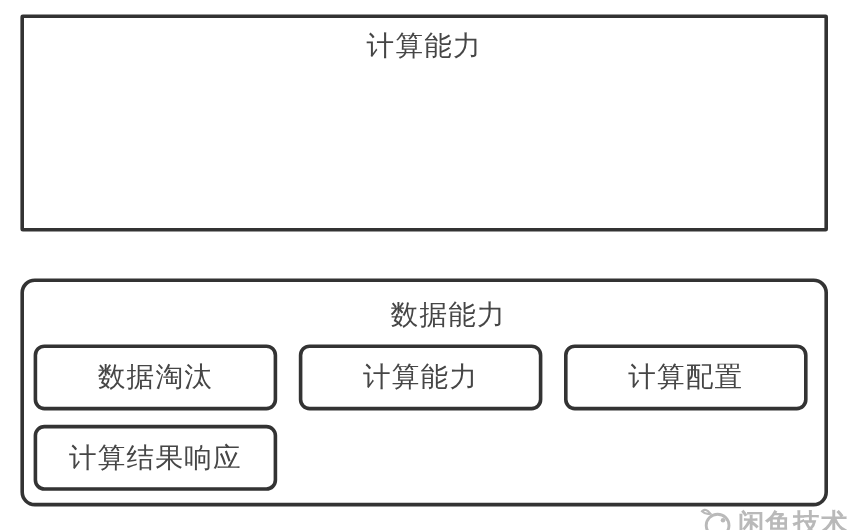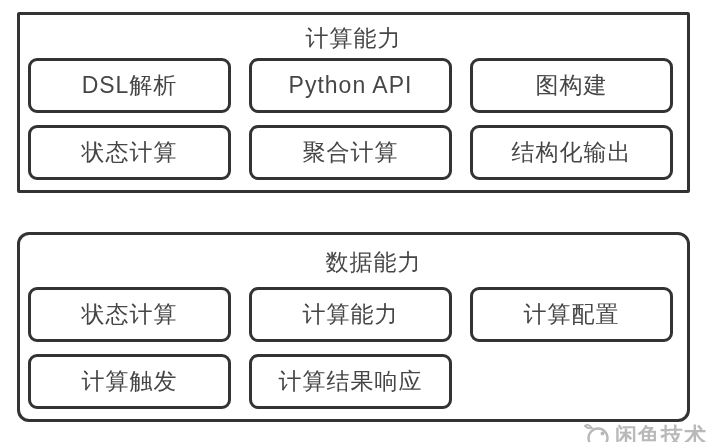--- a/index.html
+++ b/index.html
@@ -86,37 +86,28 @@
     letter-spacing: 1px;
     line-height: 1;
   }
   .watermark svg { display: block; }
 </style>
 </head>
 <body>
 
 <div class="section section-computing">
   <div class="section-title">计算能力</div>
-  <div class="grid">
-    <div class="cap-box">DSL解析</div>
-    <div class="cap-box">Python API</div>
-    <div class="cap-box">图构建</div>
-    <div class="cap-box">状态计算</div>
-    <div class="cap-box">聚合计算</div>
-    <div class="cap-box">结构化输出</div>
-  </div>
 </div>
 
 <div class="section section-data">
   <div class="section-title">数据能力</div>
   <div class="grid">
-    <div class="cap-box">状态计算</div>
+    <div class="cap-box">数据淘汰</div>
     <div class="cap-box">计算能力</div>
     <div class="cap-box">计算配置</div>
-    <div class="cap-box">计算触发</div>
     <div class="cap-box">计算结果响应</div>
   </div>
 </div>
 
 <div class="watermark">
   <span>
     <svg width="28" height="30" viewBox="0 0 28 30">
       <circle cx="15" cy="17" r="9.5" fill="none" stroke="#b9b9b9" stroke-width="2.4"></circle>
       <circle cx="19.5" cy="12.5" r="1.9" fill="#b9b9b9"></circle>
       <path d="M9 7 Q5 2 2 5 Q5 8 9 7 Z" fill="none" stroke="#b9b9b9" stroke-width="1.8"></path>

